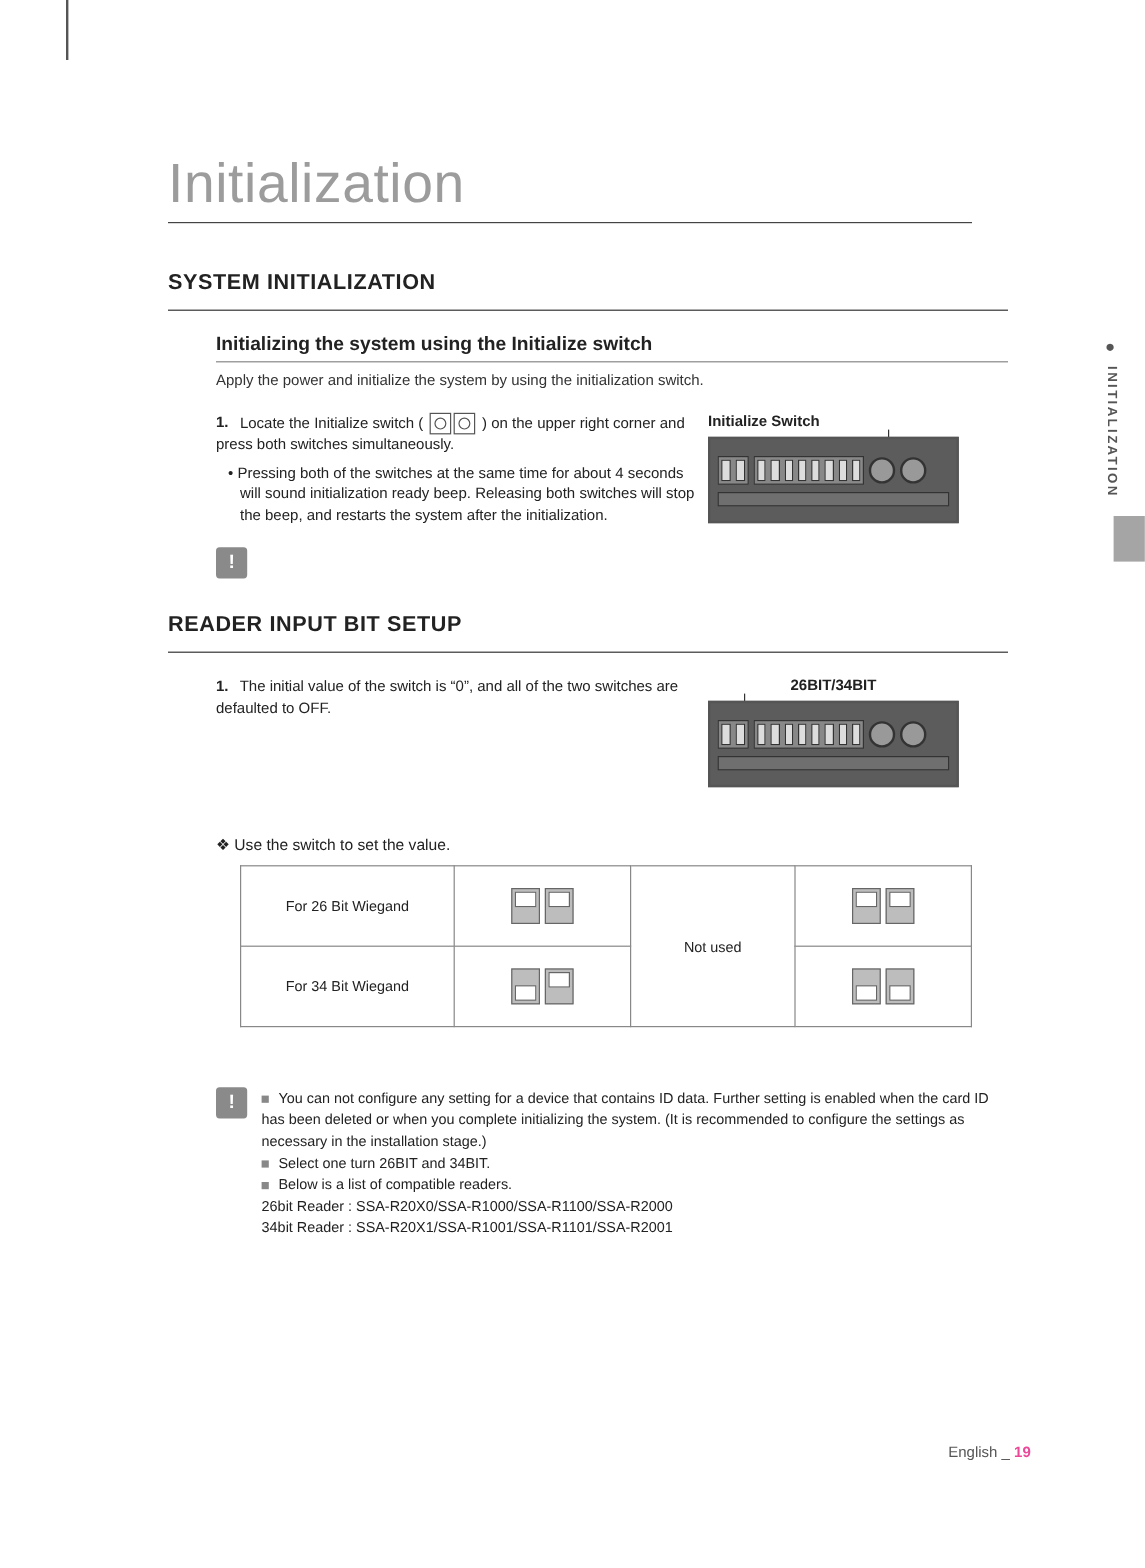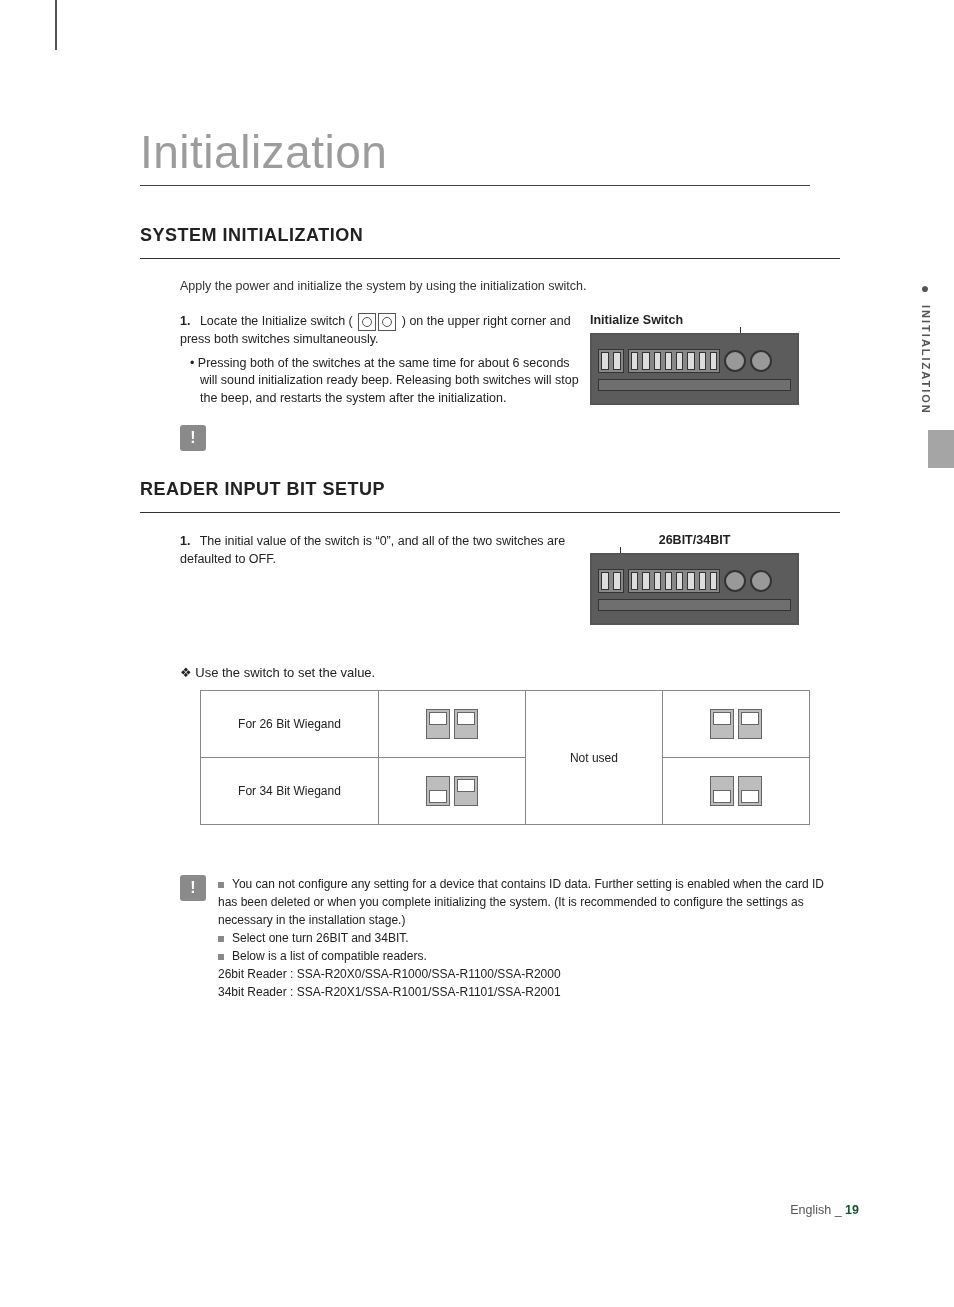--- a/index.html
+++ b/index.html
@@ -215,21 +215,21 @@
   }
   .footer {
     position: absolute;
     bottom: 90px;
     right: 95px;
     font-size: 12.5px;
     color: #555;
   }
   .footer .pg {
     font-weight: bold;
-    color: #14532d;
+    color: #ec4899;
   }
   .inline-switch {
     display:inline-flex;vertical-align:middle;gap:2px;margin:0 2px;
   }
   .inline-switch span{width:16px;height:16px;border:1px solid #555;display:inline-flex;align-items:center;justify-content:center;}
   .inline-switch span::before{content:"";width:8px;height:8px;border:1px solid #555;border-radius:50%;}
 </style>
 </head>
 <body>
 
@@ -240,35 +240,36 @@
 <div class="side-tab">
   <span class="dot">●</span>
   <span>INITIALIZATION</span>
 </div>
 <div class="side-bar"></div>
 
 <div class="content">
 
   <h2 class="section">SYSTEM INITIALIZATION</h2>
 
+  <h3 class="subsection">Initializing the system using the Initialize switch</h3>
 
   <div class="body-text">Apply the power and initialize the system by using the initialization switch.</div>
 
   <div class="step-row">
     <div class="step-col-left">
       <div class="step-text">
         <span class="step-num">1.</span>
         <span>Locate the Initialize switch (</span>
         <span class="inline-switch">
             <span></span>
             <span></span>
           </span>
         <span>) on the upper right corner and press both switches simultaneously.</span>
       </div>
-      <div class="bullet">Pressing both of the switches at the same time for about 6 seconds will sound initialization ready beep. Releasing both switches will stop the beep, and restarts the system after the initialization.</div>
+      <div class="bullet">Pressing both of the switches at the same time for about 4 seconds will sound initialization ready beep. Releasing both switches will stop the beep, and restarts the system after the initialization.</div>
     </div>
     <div class="step-col-right">
       <div class="fig-label">Initialize Switch</div>
       <div style="position:relative;">
         <div style="position:absolute;left:150px;top:-6px;width:1px;height:20px;background:#333;"></div>
         <div class="device-fig">
           <div class="device-row">
             <div class="dip-small">
                 <div></div>
                 <div></div>

